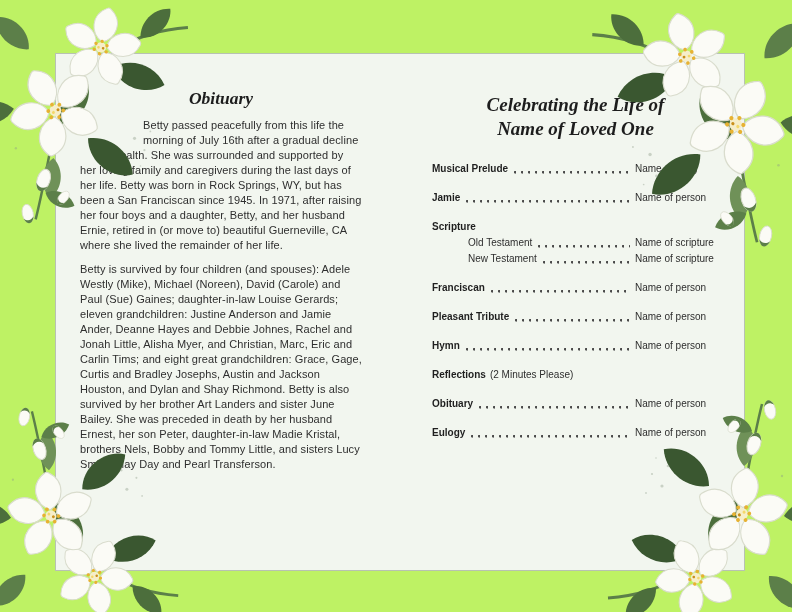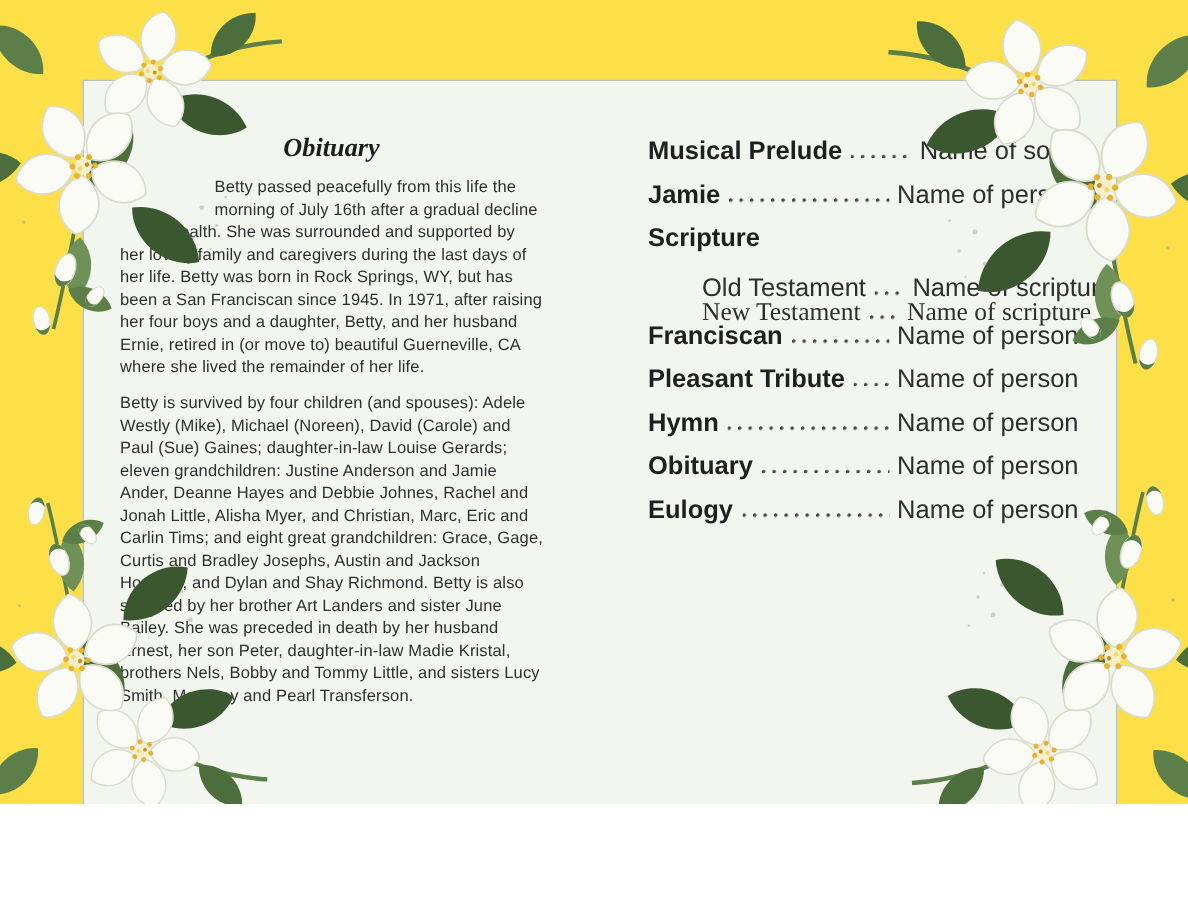--- a/index.html
+++ b/index.html
@@ -1,18 +1,18 @@
 <!DOCTYPE html>
 <html style="--panel-bg: #f2f6ef; --panel-border: #b8c2b2; --text: #2e2e2e; --leaf-green: #4c6e3c; --leaf-dark: #3a5730; --leaf-light: #6f9158; --petal-white: #fbfbf6; --petal-edge: #d9dccd; --stamen-yellow: #e7b232;"><head>
 <meta charset="utf-8">
 <style>
   html,body{margin:0;padding:0;background:#ffffff;}
   .stage{
-    position:relative;width:792px;height:536px;overflow:hidden;
-    background:#fde047;
+    position:relative;width:792px;height:612px;overflow:hidden;
+    background:#bef264;
     font-family:"Liberation Sans", sans-serif;
     color:var(--text,#2e2e2e);
   }
   .panel{
     position:absolute;left:55px;top:53px;width:688px;height:516px;
     background:var(--panel-bg,#f2f6ef);
     border:1px solid var(--panel-border,#b8c2b2);
     z-index:0;
   }
   
@@ -33,24 +33,24 @@
   .fl{float:left;}
   .fl.fa{width:63px;height:16px;}
   .fl.fb{clear:left;width:22px;height:15px;}
   .para.centered{text-align:center;width:254px;margin-left:24px;}
   
   .right-col{position:absolute;left:432px;top:93px;width:287px;z-index:2;}
   .celebrate-title{
     font-family:"Liberation Serif", serif;font-style:italic;font-weight:bold;
     font-size:19px;line-height:24px;text-align:center;margin:0 0 20px;color:#1d1d1d;
   }
-  .row{display:flex;align-items:baseline;margin:0 0 13px;font-size:17px;line-height:16px;}
-  .row.tight{margin-bottom:17px;text-align:center;}
+  .row{display:flex;align-items:baseline;margin:0 0 13px;font-size:10px;line-height:16px;}
+  .row.tight{margin-bottom:0;text-align:center;}
   .row.sub{padding-left:36px;margin-bottom:0;}
-  .row.sub.end{font-family:Liberation Serif, serif;}
+  .row.sub.end{margin-bottom:13px;}
   .lbl{font-weight:bold;white-space:nowrap;color:#1f1f1f;}
   .row.sub .lbl{font-weight:normal;color:#2e2e2e;}
   .sfx{margin-left:4px;white-space:nowrap;}
   .leader{
     flex:1;align-self:flex-end;height:3px;margin:0 5px 3px 6px;
     background-image:radial-gradient(circle at 1.1px 1.4px, #4a4a4a 1.05px, transparent 1.35px);
     background-size:7px 3px;background-repeat:repeat-x;
     min-width:20px;
   }
   .val{min-width:84px;white-space:nowrap;}
@@ -135,20 +135,24 @@
     <h1 class="obit-title">Obituary</h1>
     <p class="para">
       <span class="fl fa"></span>
       <span class="fl fb"></span>
       <span>Betty passed peacefully from this life the morning of July 16th after a gradual decline in health. She was surrounded and supported by her loving family and caregivers during the last days of her life.  Betty was born in Rock Springs, WY, but has been a San Franciscan since 1945.  In 1971, after raising her four boys and a daughter, Betty, and her husband Ernie, retired in (or move to) beautiful Guerneville, CA where she lived the remainder of her life.</span>
     </p>
     <p class="para">Betty is survived by four children (and spouses): Adele Westly (Mike), Michael (Noreen), David (Carole) and Paul (Sue) Gaines;  daughter-in-law Louise Gerards;  eleven grandchildren: Justine Anderson and Jamie Ander, Deanne Hayes and Debbie Johnes, Rachel and Jonah Little, Alisha Myer, and Christian, Marc, Eric and Carlin Tims;  and eight great grandchildren: Grace, Gage, Curtis and Bradley Josephs, Austin and Jackson Houston, and Dylan and Shay Richmond.  Betty is also survived by her brother Art Landers and sister June Bailey.  She was preceded in death by her husband Ernest, her son Peter, daughter-in-law Madie Kristal, brothers Nels, Bobby and Tommy Little, and sisters Lucy Smith, May Day and Pearl Transferson.</p>
   </div>
 
   <div class="right-col">
+    <h2 class="celebrate-title">
+      <span>Celebrating the Life of</span><br>
+      <span>Name of Loved One</span>
+    </h2>
 
     <div class="row">
       <span class="lbl">Musical Prelude</span>
       <span class="leader"></span>
       <span class="val">Name of song</span>
     </div>
 
 
 
     <div class="row">
@@ -182,20 +186,24 @@
       <span class="leader"></span>
       <span class="val">Name of person</span>
     </div>
 
     <div class="row">
       <span class="lbl">Hymn</span>
       <span class="leader"></span>
       <span class="val">Name of person</span>
     </div>
 
+    <div class="row">
+      <span class="lbl">Reflections</span>
+      <span class="sfx">(2 Minutes Please)</span>
+    </div>
 
     <div class="row">
       <span class="lbl">Obituary</span>
       <span class="leader"></span>
       <span class="val">Name of person</span>
     </div>
 
     <div class="row">
       <span class="lbl">Eulogy</span>
       <span class="leader"></span>

